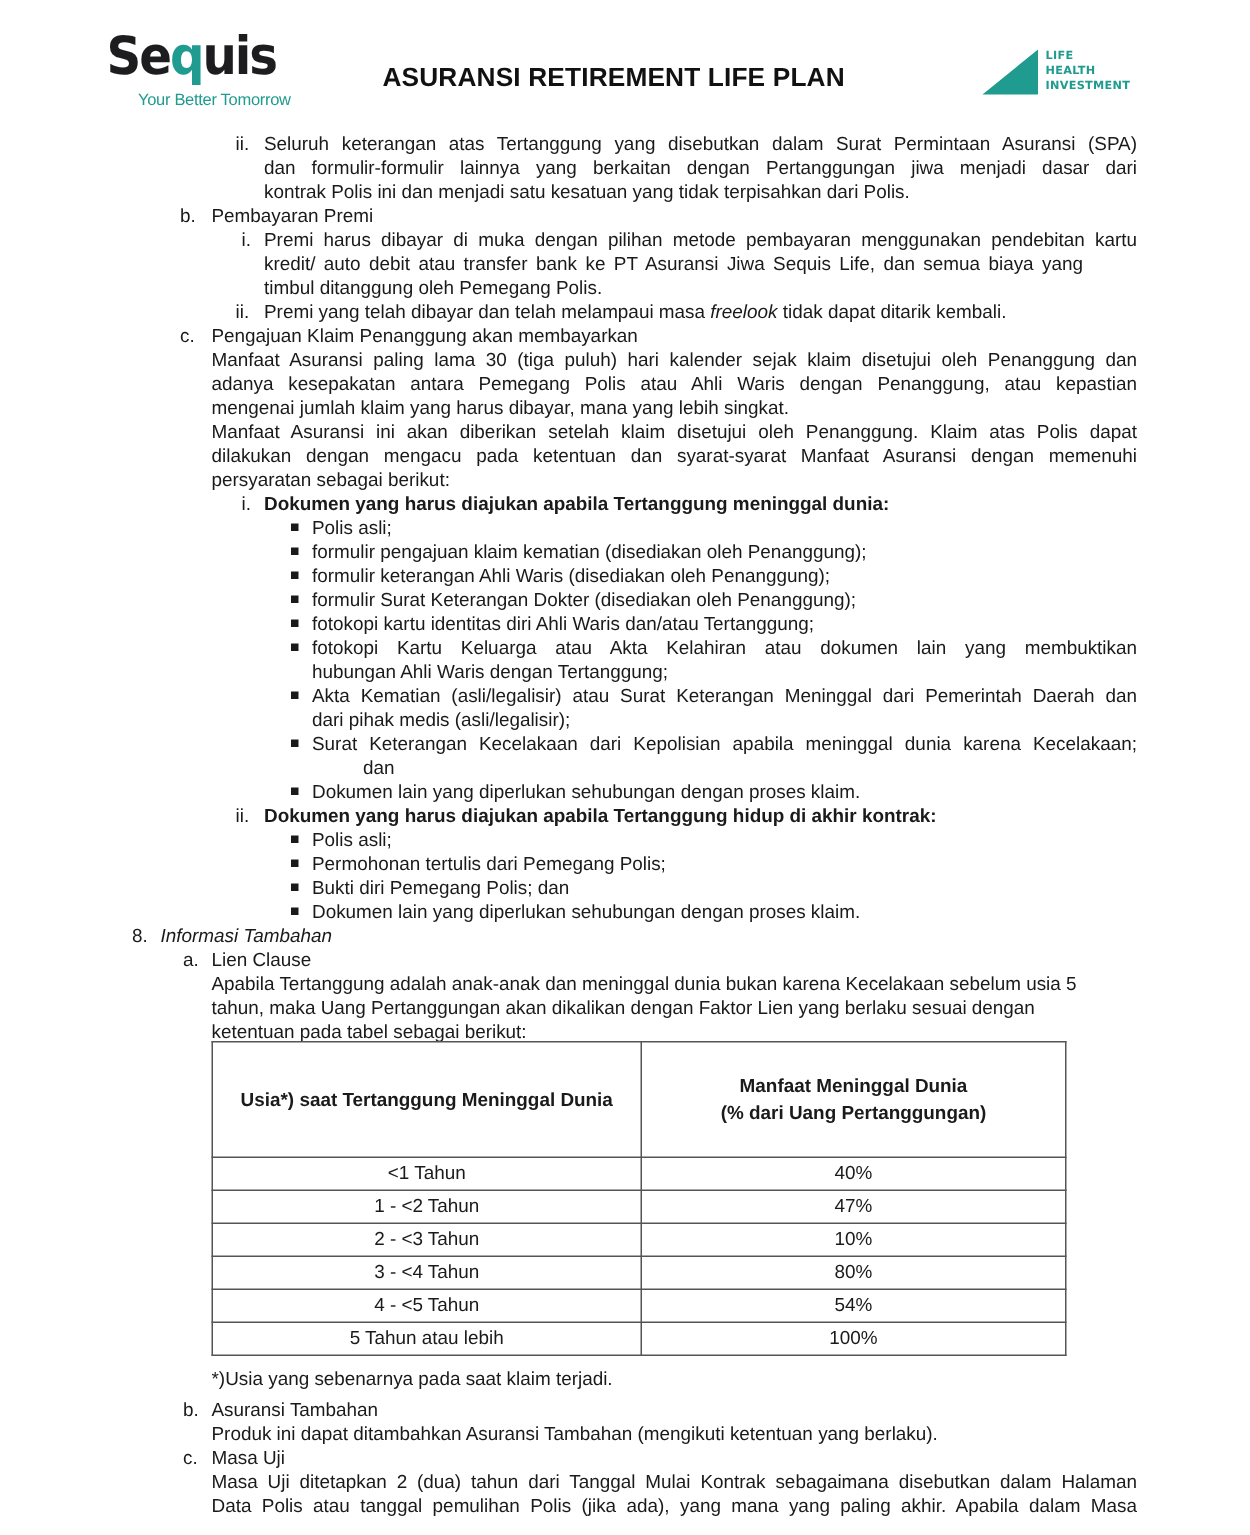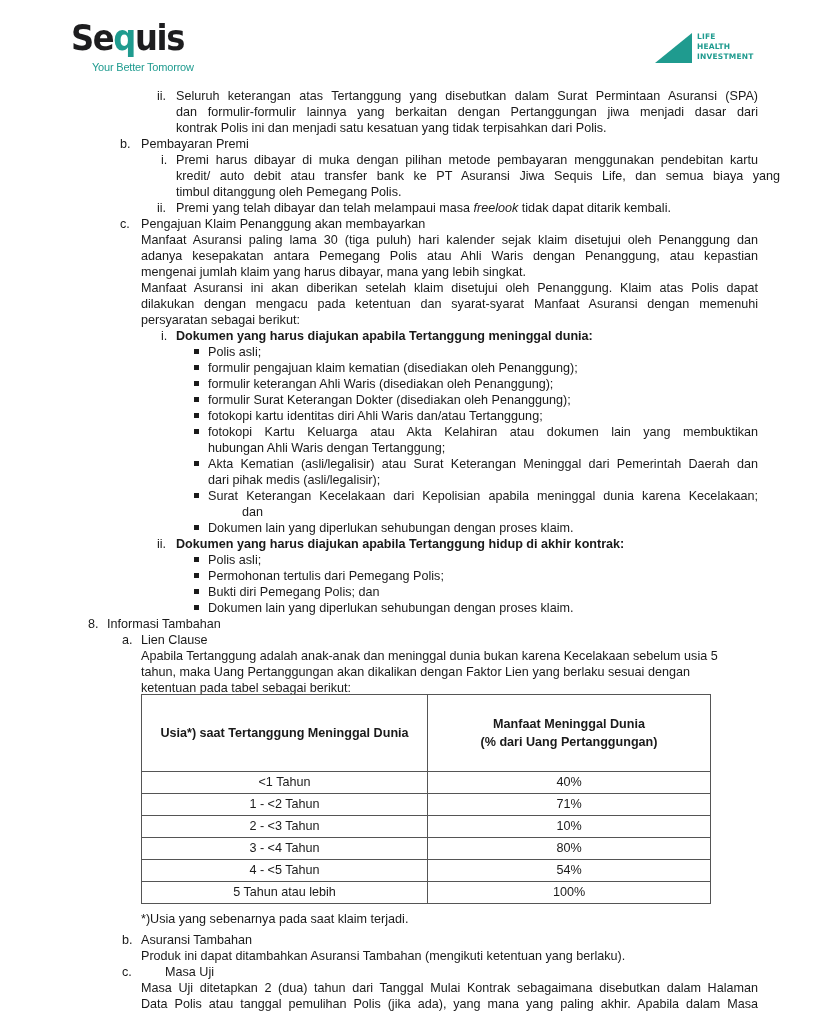--- a/index.html
+++ b/index.html
@@ -28,40 +28,41 @@
   table.lien th.c1, table.lien td.c1 { width:285px; }
 </style>
 </head>
 <body>
 
 <div class="hdr">
   <div class="logo">
     <div class="wm"><span>Se</span><span class="q">q</span><span>uis</span></div>
     <div class="tag">Your Better Tomorrow</div>
   </div>
+  <div class="title">ASURANSI RETIREMENT LIFE PLAN</div>
   <div class="brand-r">
     <div class="tri"></div>
     <div class="words">
       <div>LIFE</div>
       <div>HEALTH</div>
       <div>INVESTMENT</div>
     </div>
   </div>
 </div>
 
 <div class="line" style="left:157px;top:88px;">ii.</div>
 <div class="line just" style="left:176px;top:88px;width:582px;">Seluruh keterangan atas Tertanggung yang disebutkan dalam Surat Permintaan Asuransi (SPA)</div>
 <div class="line just" style="left:176px;top:104px;width:582px;">dan formulir-formulir lainnya yang berkaitan dengan Pertanggungan jiwa menjadi dasar dari</div>
 <div class="line" style="left:176px;top:120px;">kontrak Polis ini dan menjadi satu kesatuan yang tidak terpisahkan dari Polis.</div>
 
 <div class="line" style="left:120px;top:136px;">b.</div>
 <div class="line" style="left:141px;top:136px;">Pembayaran Premi</div>
 <div class="line" style="left:161px;top:152px;">i.</div>
 <div class="line just" style="left:176px;top:152px;width:582px;">Premi harus dibayar di muka dengan pilihan metode pembayaran menggunakan pendebitan kartu</div>
-<div class="line just" style="left:176px;top:168px;width:604px;">kredit/ auto debit atau transfer bank ke PT Asuransi Jiwa Sequis Life, dan semua biaya yang</div>
+<div class="line just" style="left:176px;top:168px;width:546px;">kredit/ auto debit atau transfer bank ke PT Asuransi Jiwa Sequis Life, dan semua biaya yang</div>
 <div class="line" style="left:176px;top:184px;">timbul ditanggung oleh Pemegang Polis.</div>
 <div class="line" style="left:157px;top:200px;">ii.</div>
 <div class="line" style="left:176px;top:200px;"><span>Premi yang telah dibayar dan telah melampaui masa </span><i>freelook</i><span> tidak dapat ditarik kembali.</span></div>
 
 <div class="line" style="left:120px;top:216px;">c.</div>
 <div class="line" style="left:141px;top:216px;">Pengajuan Klaim Penanggung akan membayarkan</div>
 <div class="line just" style="left:141px;top:232px;width:617px;">Manfaat Asuransi paling lama 30 (tiga puluh) hari kalender sejak klaim disetujui oleh Penanggung dan</div>
 <div class="line just" style="left:141px;top:248px;width:617px;">adanya kesepakatan antara Pemegang Polis atau Ahli Waris dengan Penanggung, atau kepastian</div>
 <div class="line" style="left:141px;top:264px;">mengenai jumlah klaim yang harus dibayar, mana yang lebih singkat.</div>
 <div class="line just" style="left:141px;top:280px;width:617px;">Manfaat Asuransi ini akan diberikan setelah klaim disetujui oleh Penanggung. Klaim atas Polis dapat</div>
@@ -98,21 +99,21 @@
 <div class="bullet" style="left:194px;top:557px;"></div>
 <div class="line" style="left:208px;top:552px;">Polis asli;</div>
 <div class="bullet" style="left:194px;top:573px;"></div>
 <div class="line" style="left:208px;top:568px;text-align:center;">Permohonan tertulis dari Pemegang Polis;</div>
 <div class="bullet" style="left:194px;top:589px;"></div>
 <div class="line" style="left:208px;top:584px;">Bukti diri Pemegang Polis; dan</div>
 <div class="bullet" style="left:194px;top:605px;"></div>
 <div class="line" style="left:208px;top:600px;">Dokumen lain yang diperlukan sehubungan dengan proses klaim.</div>
 
 <div class="line" style="left:88px;top:616px;">8.</div>
-<div class="line" style="left:107px;top:616px;">Informasi Tambahan</div>
+<div class="line" style="left:107px;top:616px;font-style:italic;">Informasi Tambahan</div>
 <div class="line" style="left:122px;top:632px;">a.</div>
 <div class="line" style="left:141px;top:632px;">Lien Clause</div>
 <div class="line" style="left:141px;top:648px;">Apabila Tertanggung adalah anak-anak dan meninggal dunia bukan karena Kecelakaan sebelum usia 5</div>
 <div class="line" style="left:141px;top:664px;">tahun, maka Uang Pertanggungan akan dikalikan dengan Faktor Lien yang berlaku sesuai dengan</div>
 <div class="line" style="left:141px;top:680px;">ketentuan pada tabel sebagai berikut:</div>
 
 <table class="lien">
   <thead>
     <tr>
       <th class="c1">Usia*) saat Tertanggung Meninggal Dunia</th>
@@ -122,21 +123,21 @@
         </th>
     </tr>
   </thead>
   <tbody>
     <tr>
         <td class="c1">&lt;1 Tahun</td>
         <td>40%</td>
       </tr>
     <tr>
         <td class="c1">1 - &lt;2 Tahun</td>
-        <td>71%</td>
+        <td>47%</td>
       </tr>
     <tr>
         <td class="c1">2 - &lt;3 Tahun</td>
         <td>10%</td>
       </tr>
     <tr>
         <td class="c1">3 - &lt;4 Tahun</td>
         <td>80%</td>
       </tr>
     <tr>
@@ -150,15 +151,15 @@
   </tbody>
 </table>
 
 <div class="line" style="left:141px;top:911px;">*)Usia yang sebenarnya pada saat klaim terjadi.</div>
 
 <div class="line" style="left:122px;top:932px;">b.</div>
 <div class="line" style="left:141px;top:932px;">Asuransi Tambahan</div>
 <div class="line" style="left:141px;top:948px;">Produk ini dapat ditambahkan Asuransi Tambahan (mengikuti ketentuan yang berlaku).</div>
 
 <div class="line" style="left:122px;top:964px;">c.</div>
-<div class="line" style="left:141px;top:964px;margin-left:24px;">Masa Uji</div>
+<div class="line" style="left:141px;top:964px;">Masa Uji</div>
 <div class="line just" style="left:141px;top:980px;width:617px;">Masa Uji ditetapkan 2 (dua) tahun dari Tanggal Mulai Kontrak sebagaimana disebutkan dalam Halaman</div>
 <div class="line just" style="left:141px;top:996px;width:617px;">Data Polis atau tanggal pemulihan Polis (jika ada), yang mana yang paling akhir. Apabila dalam Masa</div>
 
 </body></html>

